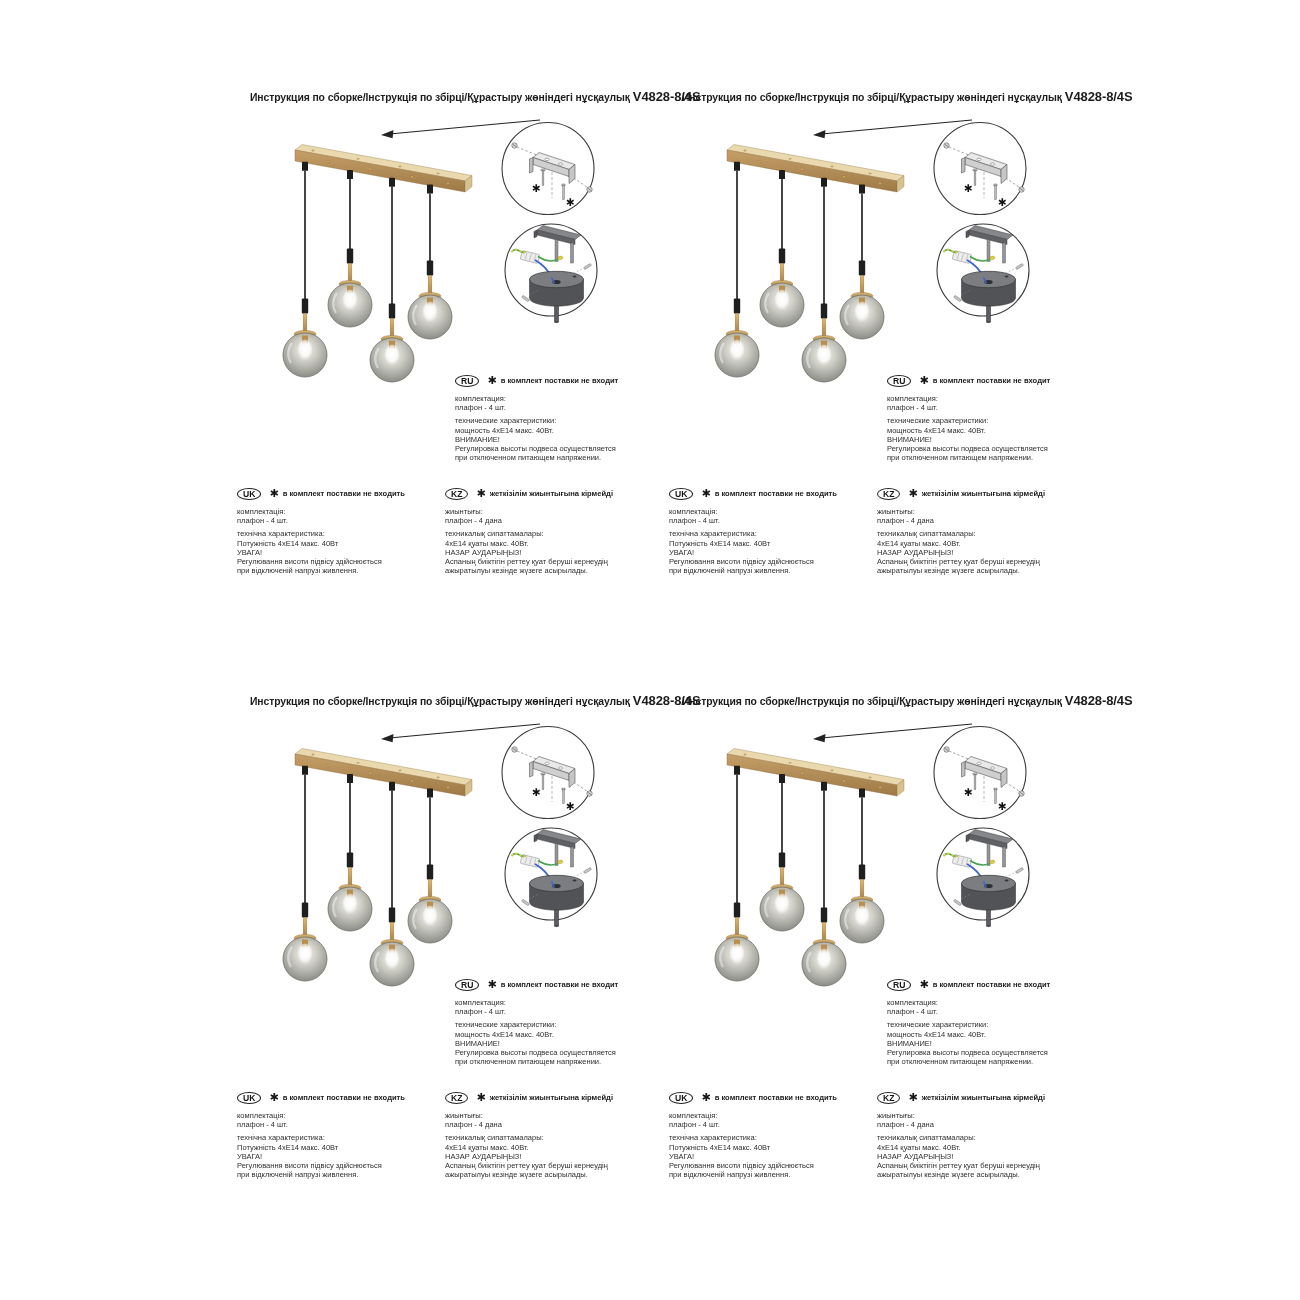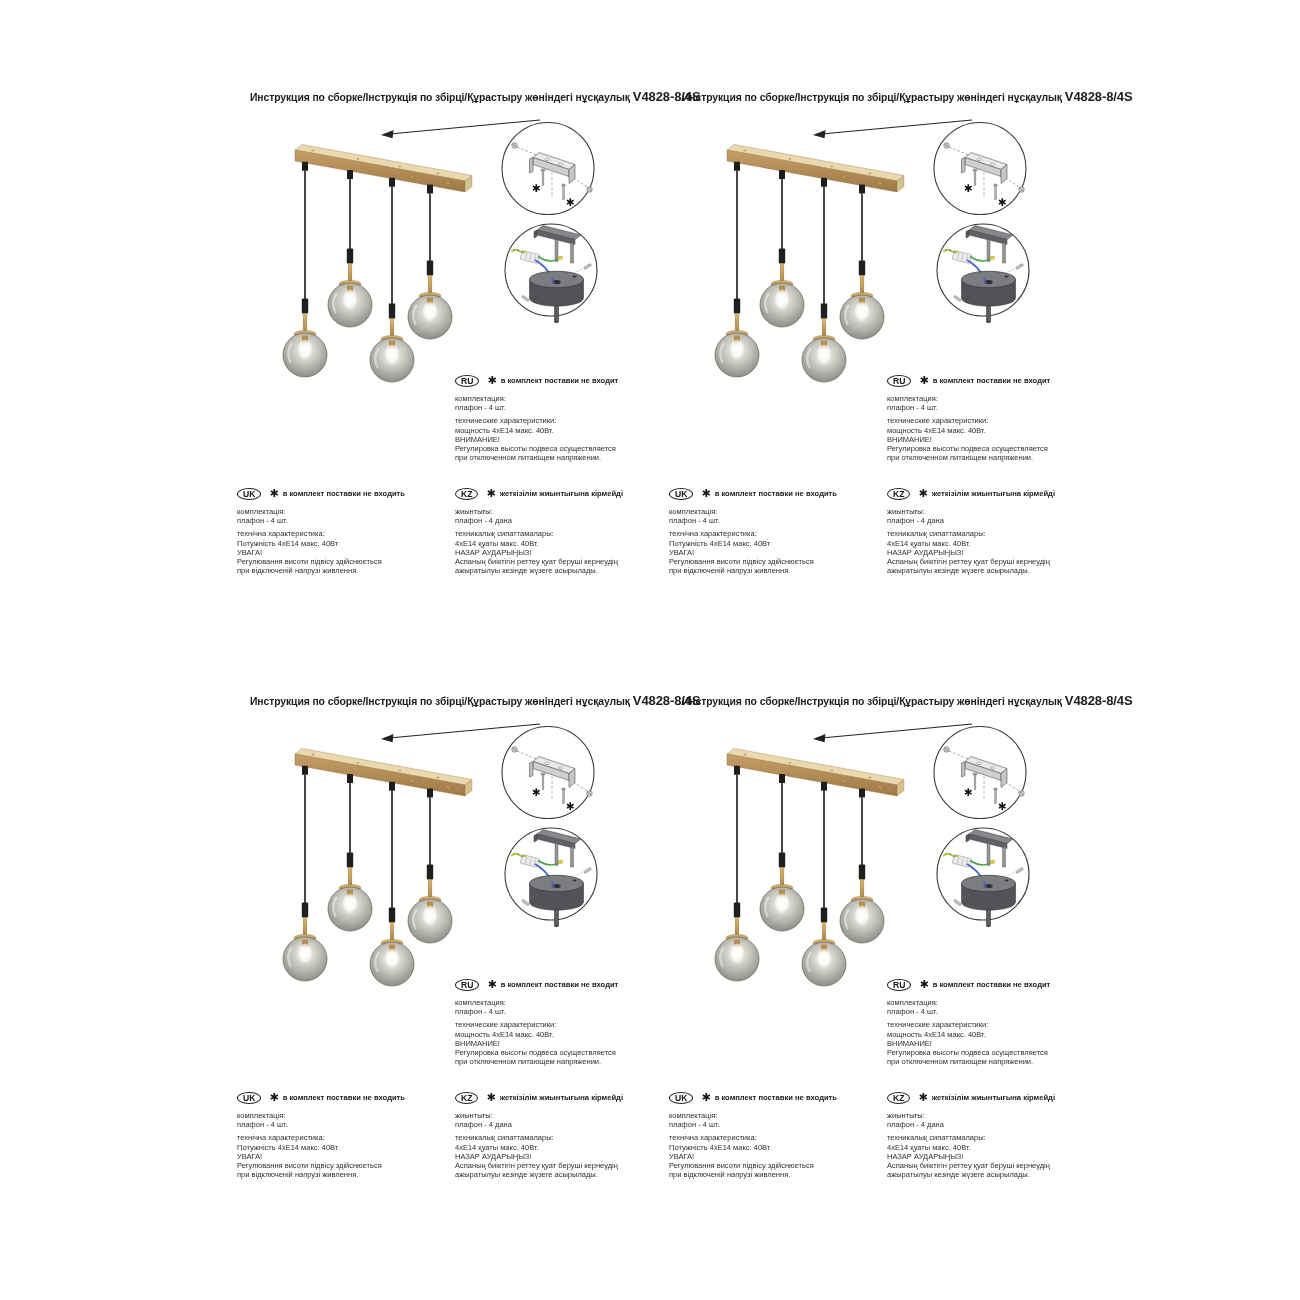--- a/index.html
+++ b/index.html
@@ -10,21 +10,21 @@
   .pos-tr{left:650px;top:46px}
   .pos-bl{left:218px;top:650px}
   .pos-br{left:650px;top:650px}
   .title{position:absolute;left:20px;top:31px;margin:12px;white-space:nowrap;
          font-size:10.4px;font-weight:bold;color:#1c1c1c;letter-spacing:-0.1px;}
   .title .model{font-size:13px;margin-left:3px;}
   .figure{position:absolute;left:0;top:0;width:432px;height:604px;pointer-events:none;}
   .lang-block{position:absolute;font-size:7.5px;line-height:9.2px;color:#2f2f2f;}
   .block-ru{left:237px;top:329px;width:205px;}
   .block-uk{left:19px;top:442px;width:210px;}
-  .block-kz{left:237px;top:442px;width:212px;}
+  .block-kz{left:227px;top:442px;width:212px;}
   .lang-header{display:flex;align-items:center;margin-bottom:7px;height:12px;}
   .pill{display:inline-block;border:1.2px solid #222;border-radius:50%;
         padding:0 5px;font-weight:bold;font-size:8.6px;line-height:10px;color:#161616;}
   .ast{font-size:11px;font-weight:bold;margin:0 4px 0 8px;color:#161616;}
   .note{font-weight:bold;font-size:7.6px;color:#222;text-align:center;}
   .grp{margin-bottom:4px;}
   .warn{font-weight:normal;}
   .svg-defs{position:absolute;width:0;height:0;}
   svg text.fig-ast{font:bold 10.5px "Liberation Sans","DejaVu Sans",sans-serif;fill:#111;}
 </style>

